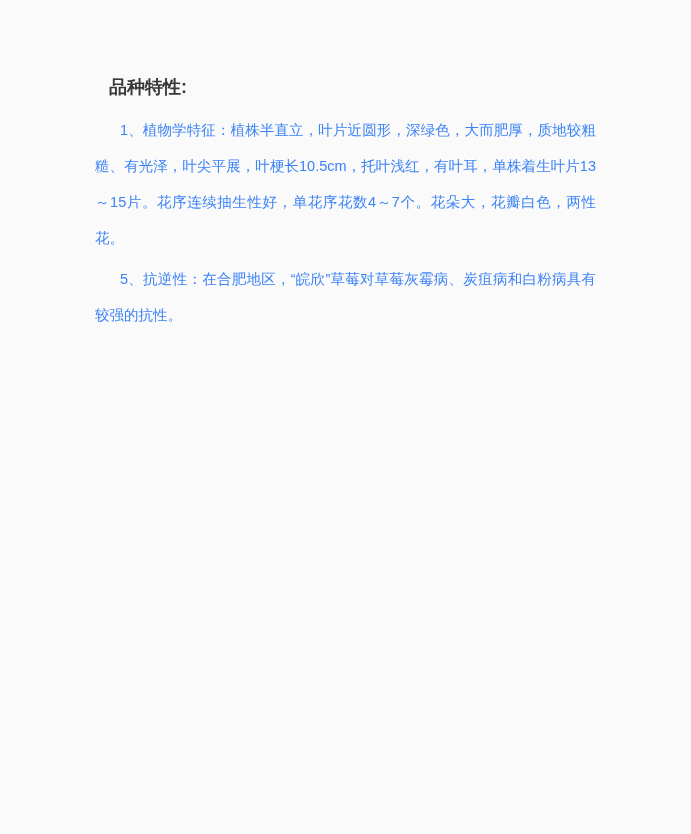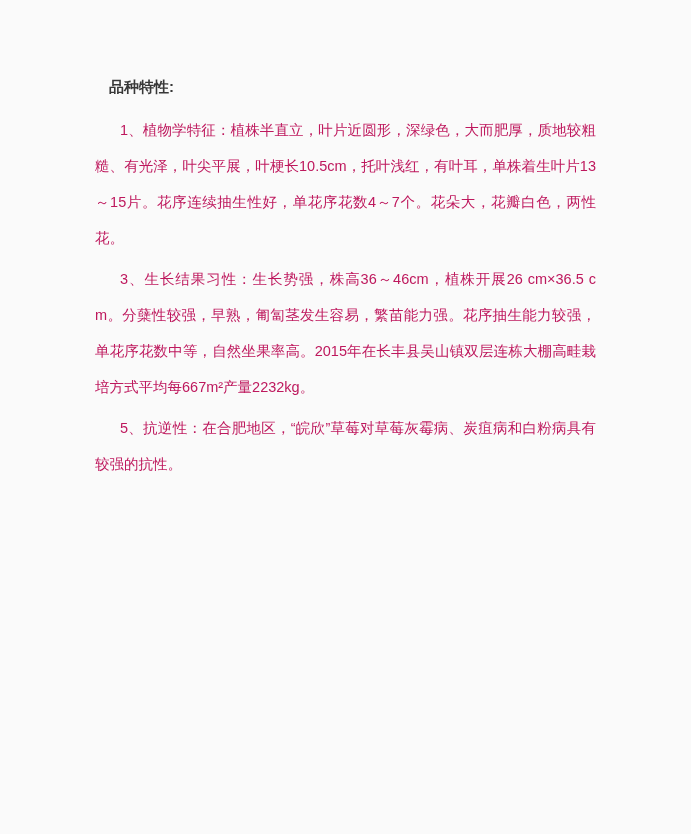--- a/index.html
+++ b/index.html
@@ -21,39 +21,38 @@
     overflow: hidden;
   }
   .content {
     position: absolute;
     left: 95px;
     top: 76px;
     width: 501px;
     color: #3f3f3f;
   }
   .heading {
-    font-size: 15px;
+    font-size: 18px;
     font-weight: bold;
     line-height: 22px;
     margin: 0 0 14px 14px;
     color: #383838;
   }
   .para {
     margin: 0 0 5px 0;
     font-size: 14.5px;
     line-height: 36px;
     text-align: justify;
     text-indent: 25px;
     word-break: break-all;
-    color: #be185d;
+    color: #3b82f6;
   }
 </style>
 </head>
 <body>
 
 <div class="page">
   <div class="content">
     <div class="heading">品种特性:</div>
     <p class="para">1、植物学特征：植株半直立，叶片近圆形，深绿色，大而肥厚，质地较粗糙、有光泽，叶尖平展，叶梗长10.5cm，托叶浅红，有叶耳，单株着生叶片13～15片。花序连续抽生性好，单花序花数4～7个。花朵大，花瓣白色，两性花。</p>
-    <p class="para">3、生长结果习性：生长势强，株高36～46cm，植株开展26 cm×36.5 cm。分蘖性较强，早熟，匍匐茎发生容易，繁苗能力强。花序抽生能力较强，单花序花数中等，自然坐果率高。2015年在长丰县吴山镇双层连栋大棚高畦栽培方式平均每667m²产量2232kg。</p>
     <p class="para">5、抗逆性：在合肥地区，“皖欣”草莓对草莓灰霉病、炭疽病和白粉病具有较强的抗性。</p>
   </div>
 </div>
 
 </body></html>

